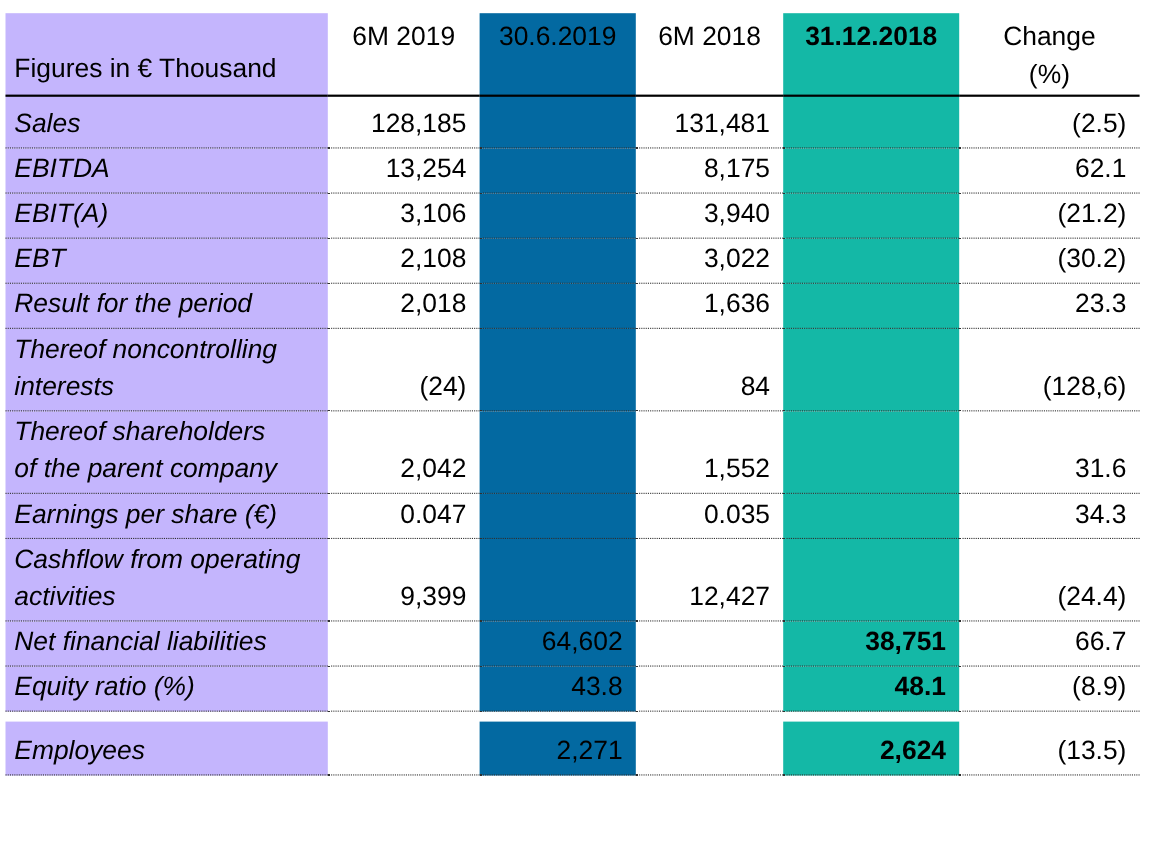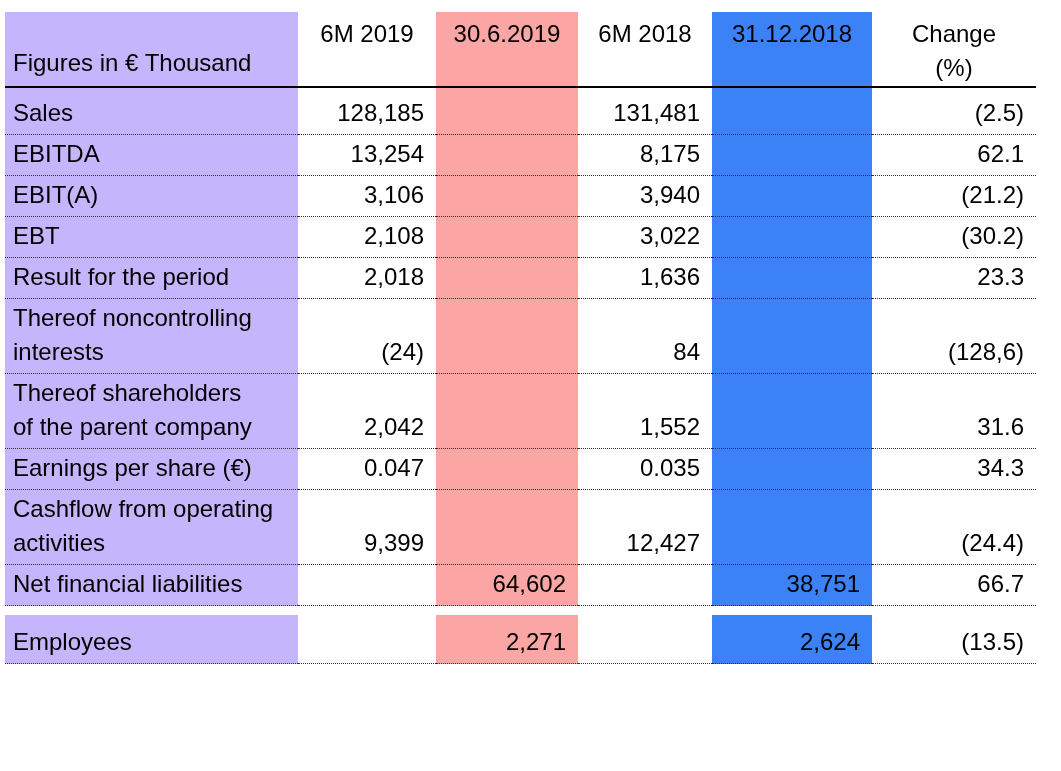--- a/index.html
+++ b/index.html
@@ -25,22 +25,22 @@
   }
   col.w-label  { width: 293px; }
   col.w-m2019  { width: 138px; }
   col.w-b2019  { width: 142px; }
   col.w-m2018  { width: 134px; }
   col.w-b2018  { width: 160px; }
   col.w-change { width: 164px; }
 
   
   .c-label   { background: #c4b5fd; }
-  .col-b2019 { background: #fca5a5; }
-  .col-b2018 { background: #3b82f6; }
+  .col-b2019 { background: #0369a1; }
+  .col-b2018 { background: #14b8a6; font-weight: bold; }
 
   
   thead tr { border-bottom: 2px solid #000000; height: 70px; }
   th { font-weight: normal; }
   th.c-label {
     vertical-align: bottom;
     text-align: left;
     padding: 0 0 8px 8px;
     line-height: 30px;
   }
@@ -53,21 +53,21 @@
   }
 
   
   tbody tr.body-row { border-bottom: 1px dotted #2f2f2f; }
   td {
     vertical-align: bottom;
     line-height: 34px;
     padding-top: 2px;
     padding-bottom: 4px;
   }
-  td.c-label { text-align: left; padding-left: 8px; padding-right: 4px; }
+  td.c-label { text-align: left; padding-left: 8px; padding-right: 4px; font-style: italic; }
   td.c-label.indent { }
   td.val { text-align: right; padding-right: 12px; }
   .lbl-line { white-space: nowrap; }
 
   tr.row-first td { padding-top: 8px; }
   tr.row-gap td   { padding-top: 10px; }
 
   
   tr.spacer-row { border-bottom: none; }
   tr.spacer-row td {
@@ -199,20 +199,30 @@
         <tr class="body-row">
           <td class="c-label">
             <div class="lbl-line">Net financial liabilities</div>
           </td>
           <td class="val"></td>
           <td class="val col-b2019">64,602</td>
           <td class="val"></td>
           <td class="val col-b2018">38,751</td>
           <td class="val">66.7</td>
         </tr>
+        <tr class="body-row">
+          <td class="c-label">
+            <div class="lbl-line">Equity ratio (%)</div>
+          </td>
+          <td class="val"></td>
+          <td class="val col-b2019">43.8</td>
+          <td class="val"></td>
+          <td class="val col-b2018">48.1</td>
+          <td class="val">(8.9)</td>
+        </tr>
         <tr class="spacer-row">
           <td colspan="6"></td>
         </tr>
         <tr class="body-row row-gap">
           <td class="c-label">
             <div class="lbl-line">Employees</div>
           </td>
           <td class="val"></td>
           <td class="val col-b2019">2,271</td>
           <td class="val"></td>

